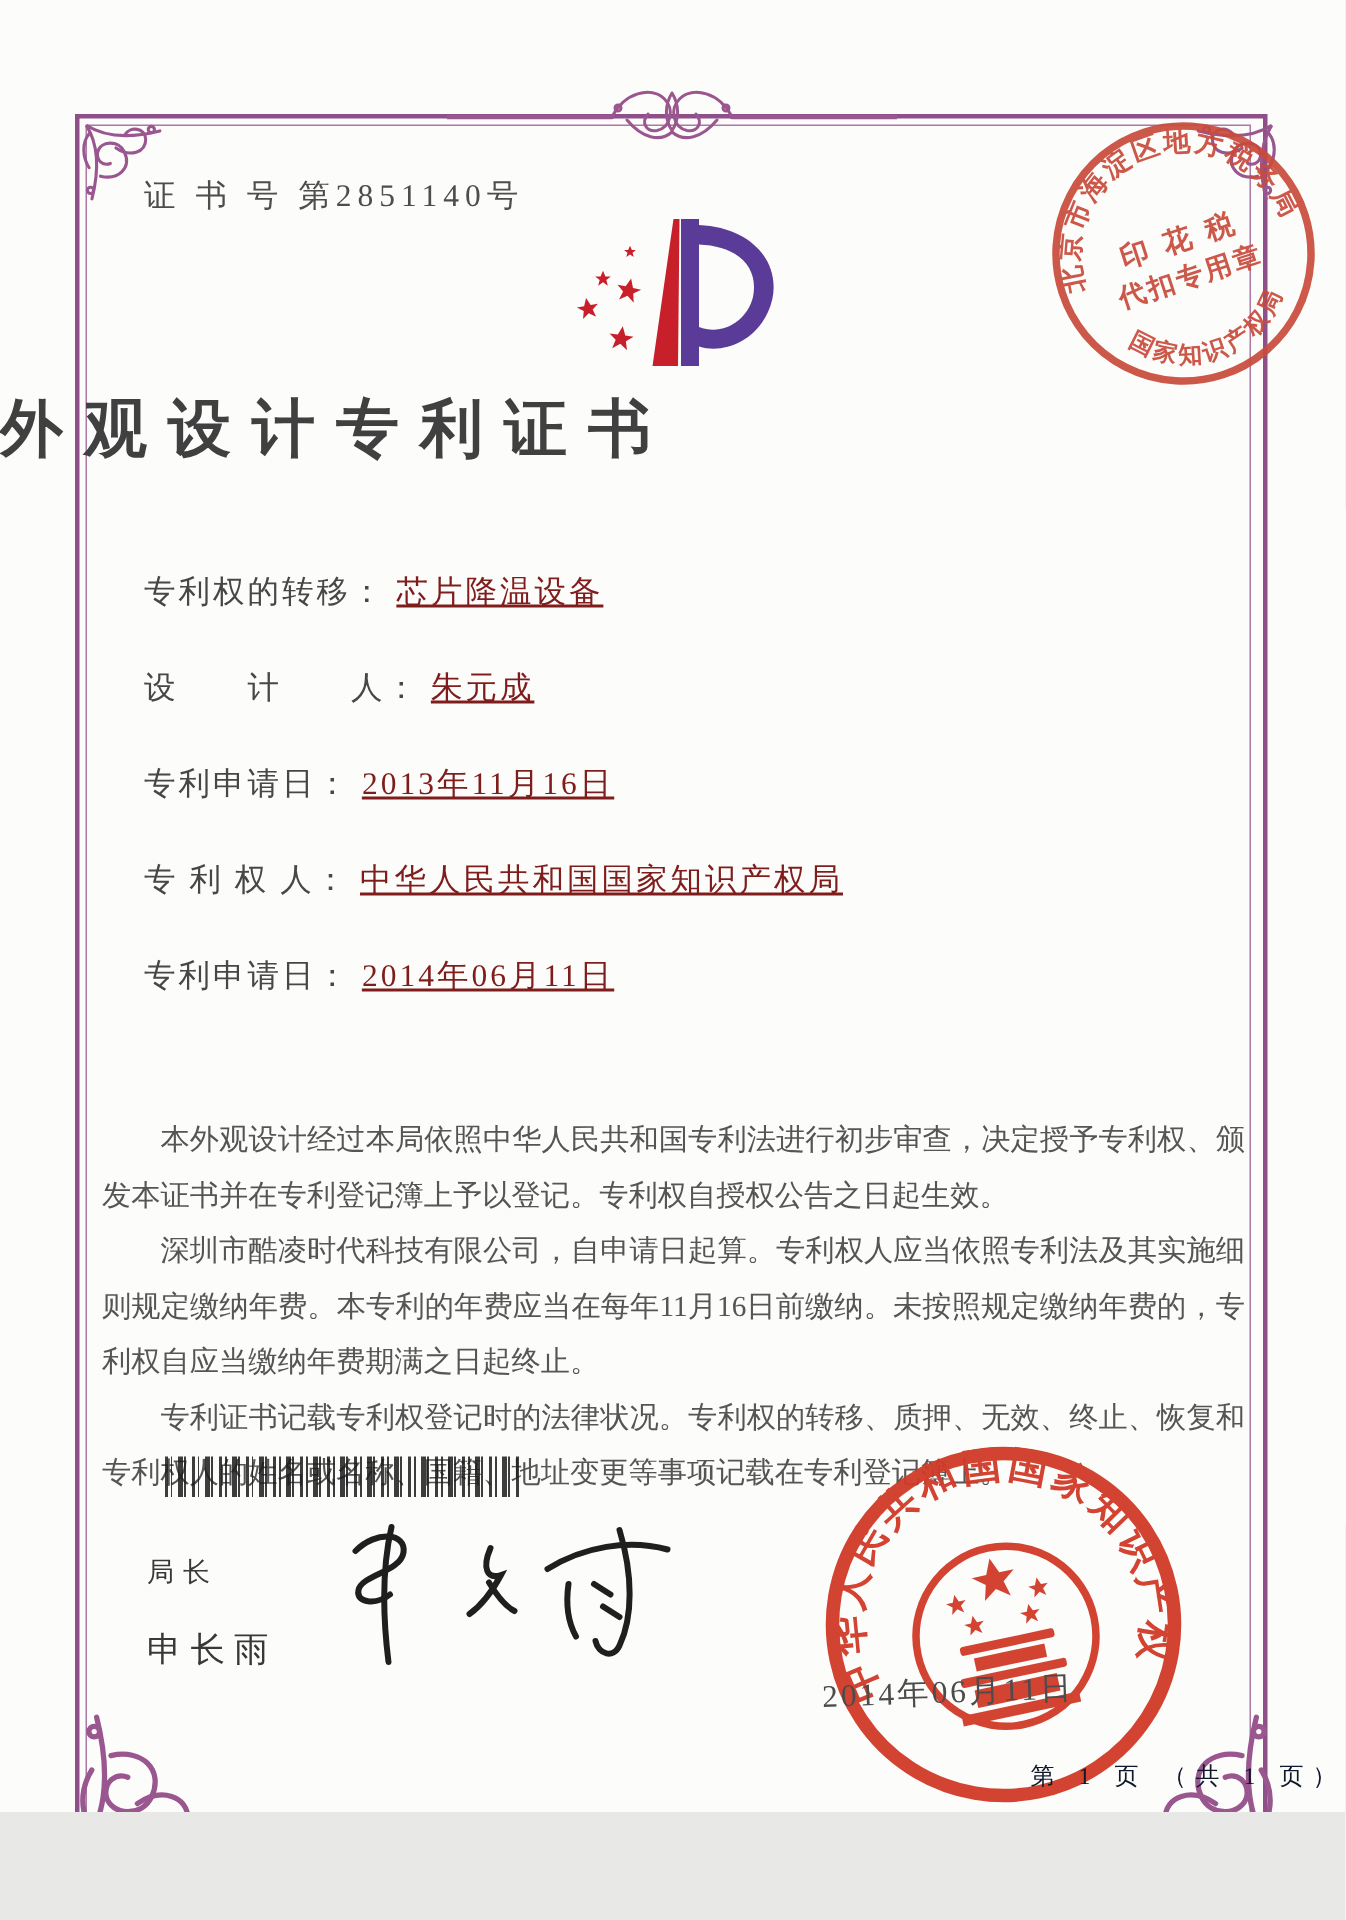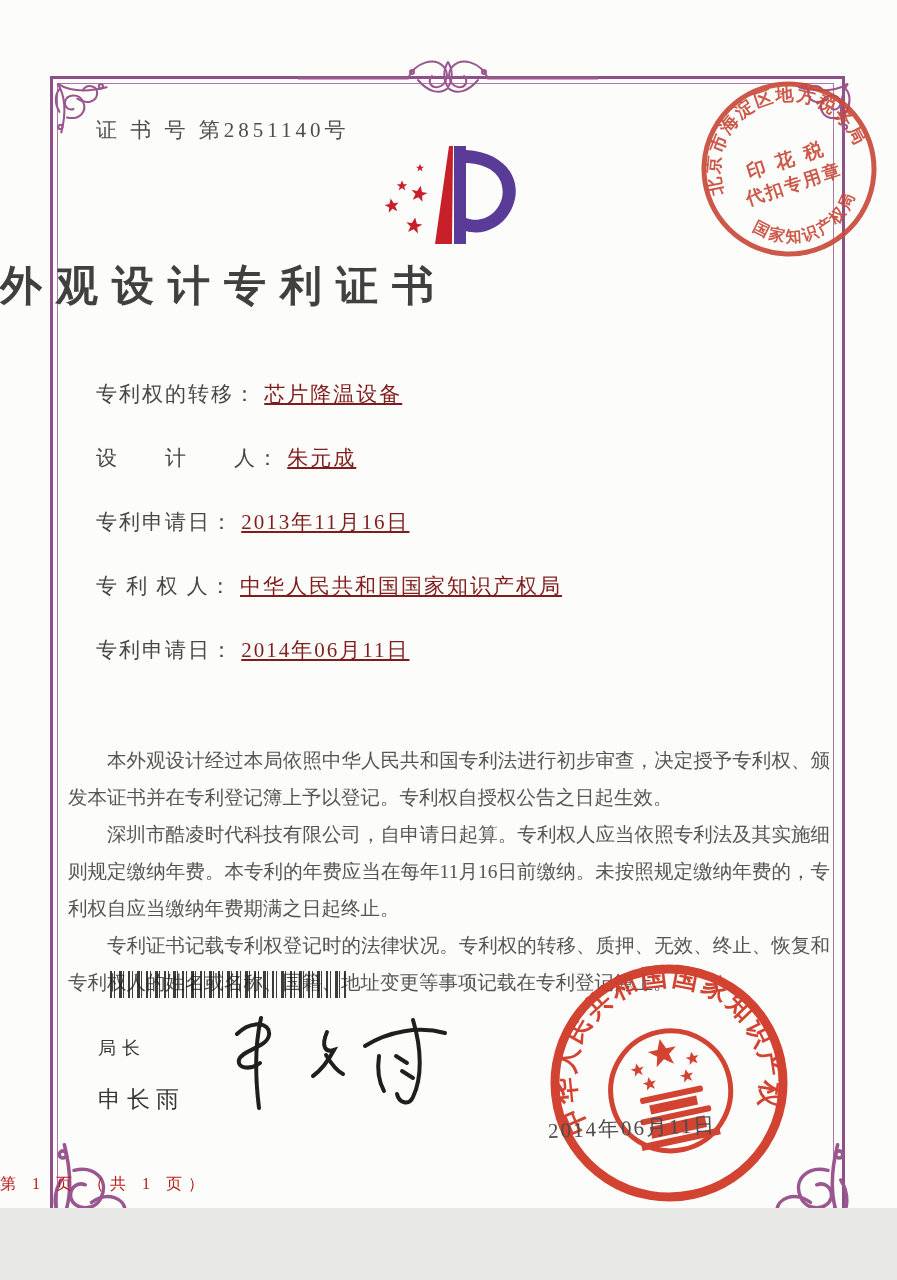--- a/index.html
+++ b/index.html
@@ -38,22 +38,22 @@
         #1b1b1b 4px 5px,transparent 5px 9px,
         #1b1b1b 9px 12px,transparent 12px 13px,
         #1b1b1b 13px 14px,transparent 14px 18px);
     opacity:.85;}
   .sign-title{position:absolute;left:98px;top:1036px;font-size:18px;letter-spacing:6px;color:#383838;}
   .sign-name{position:absolute;left:98px;top:1084px;font-size:23px;letter-spacing:6px;color:#383838;}
   .signature{position:absolute;left:205px;top:1002px;}
   .official-seal{position:absolute;left:544px;top:958px;opacity:.95;}
   .seal-date{position:absolute;left:548px;top:1114px;font-size:21px;letter-spacing:2px;
     color:#4c4c4c;transform:rotate(-2deg);}
-  .page-footer{position:absolute;left:0;top:1174px;width:100%;text-align:left;
-    font-size:16px;letter-spacing:6px;color:#b91c1c;}
+  .page-footer{position:absolute;left:0;top:1174px;width:100%;text-align:right;
+    font-size:16px;letter-spacing:6px;color:#0f172a;}
   .stamp-text{fill:#c94b3c;font-family:"Liberation Serif","DejaVu Serif",serif;font-weight:700;}
   .seal-text{fill:#d03a28;font-family:"Liberation Serif","DejaVu Serif",serif;font-weight:700;}
 </style>
 </head>
 <body>
 
 <div class="page">
 
   <svg width="0" height="0" style="position:absolute">
     <defs>

